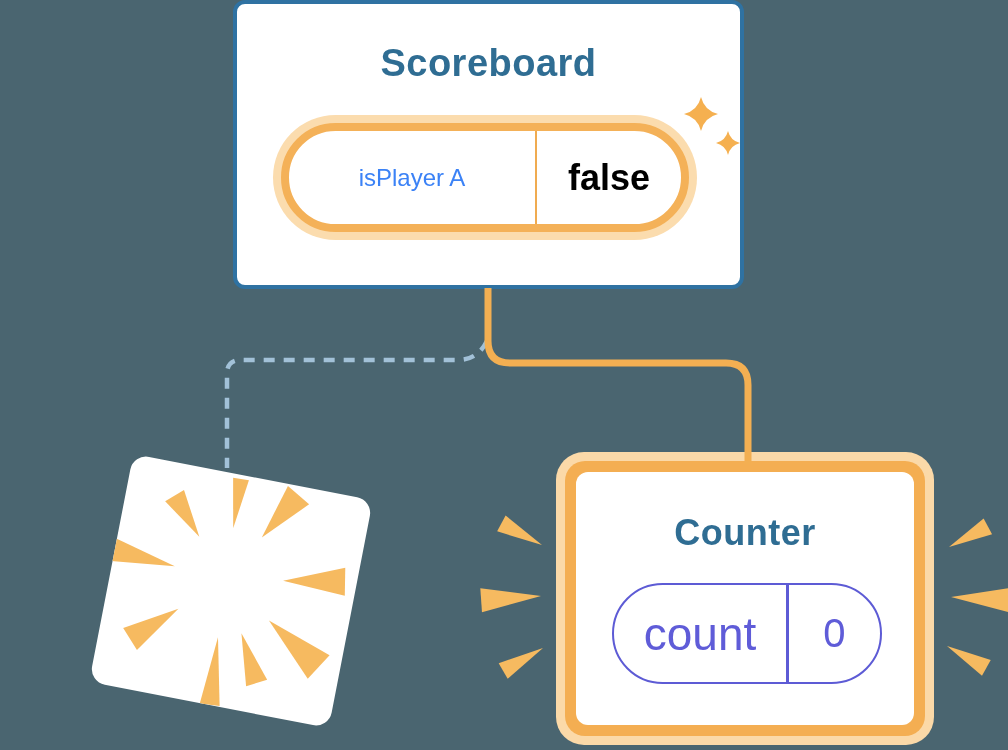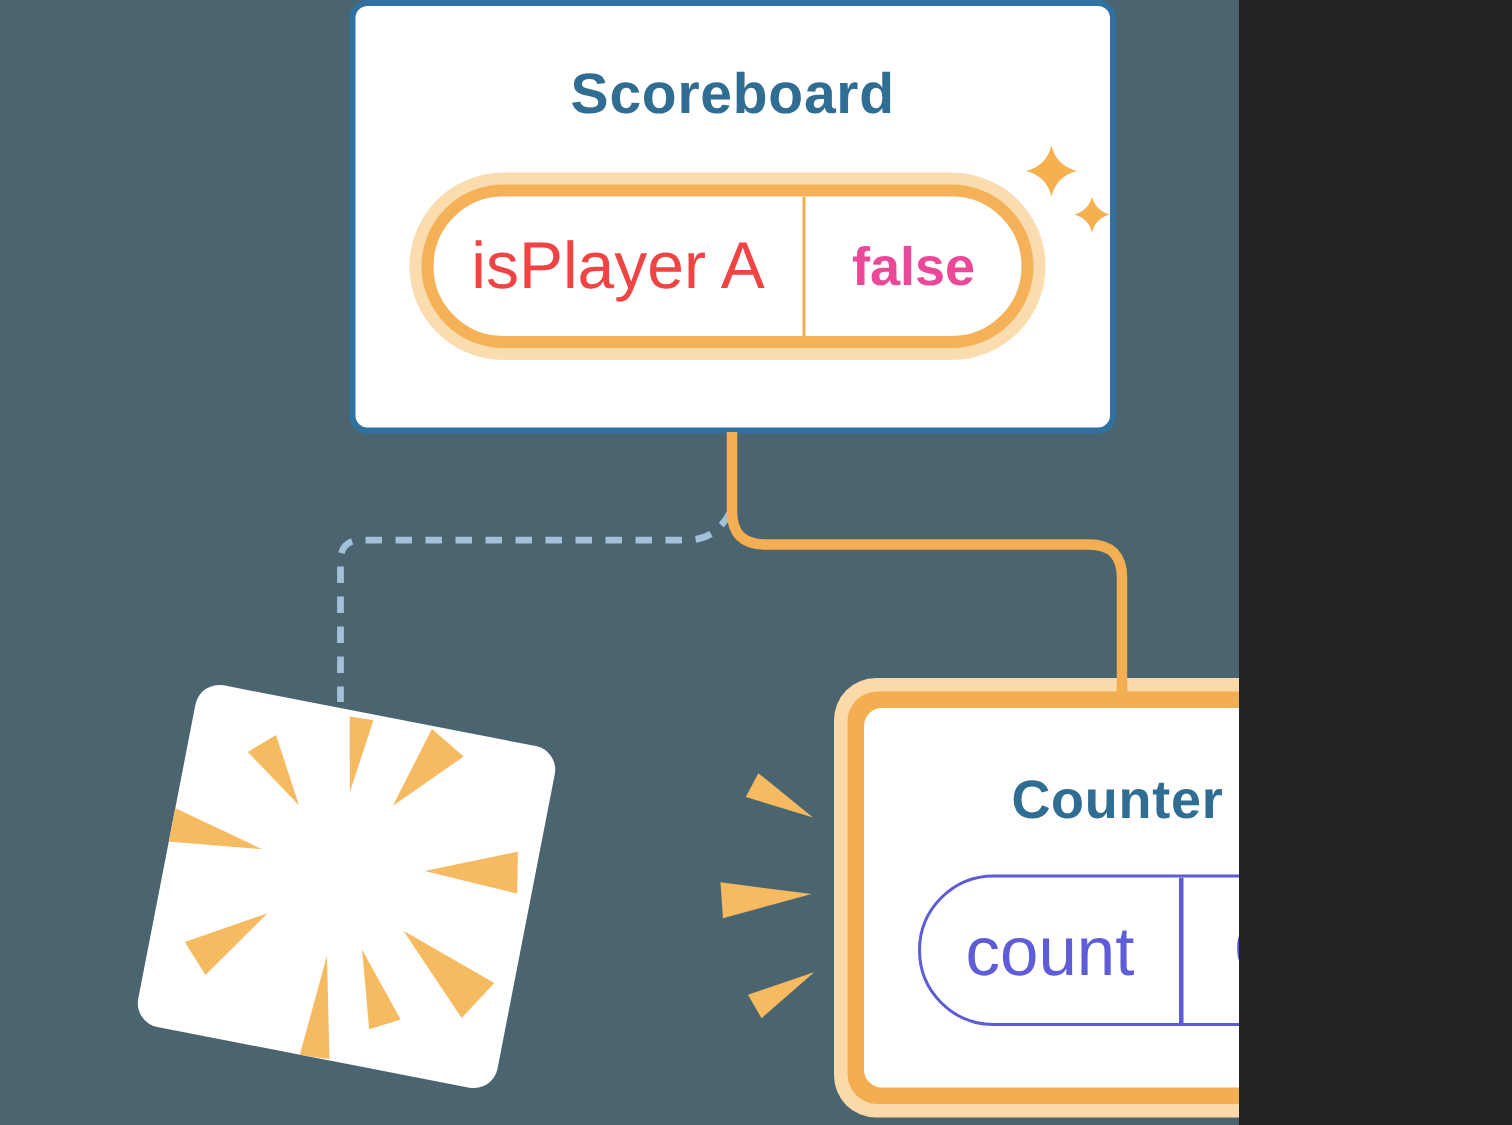--- a/index.html
+++ b/index.html
@@ -1,17 +1,17 @@
 <!DOCTYPE html>
 <html><head>
 <meta charset="utf-8">
 <style>
   html,body { margin:0; padding:0; background:#222; }
   .stage {
-    position:relative; width:826px; height:750px;
+    position:relative; width:1008px; height:750px;
     background:#4a6570; overflow:hidden;
     font-family:"Liberation Sans", sans-serif;
   }
 
   
   .scoreboard-card {
     position:absolute; left:233px; top:0; width:511px; height:289px;
     box-sizing:border-box; background:#ffffff;
     border:4px solid #2f72a2; border-radius:12px;
   }
@@ -21,26 +21,26 @@
   }
   .sb-pill {
     position:absolute; left:44px; top:119px; width:408px; height:109px;
     box-sizing:border-box; background:#ffffff;
     border:8px solid #f4b158; border-radius:60px;
     box-shadow:0 0 0 8px #fbdcae;
     display:flex; align-items:stretch; overflow:hidden;
   }
   .sb-pill .key {
     flex:0 0 246px; display:flex; align-items:center; justify-content:center;
-    font-size:44px; color:#ef4444;
+    font-size:24px; color:#3b82f6;
   }
   .sb-pill .divider { width:2px; background:#f0ab50; }
   .sb-pill .val {
     flex:1; display:flex; align-items:center; justify-content:center;
-    font-size:36px; font-weight:700; color:#ec4899;
+    font-size:36px; font-weight:700; color:#000000;
   }
 
   
   .tilted-card {
     position:absolute; left:109px; top:475px; width:244px; height:232px;
     background:#ffffff; border-radius:16px;
     transform:rotate(11deg); overflow:hidden;
   }
 
   

